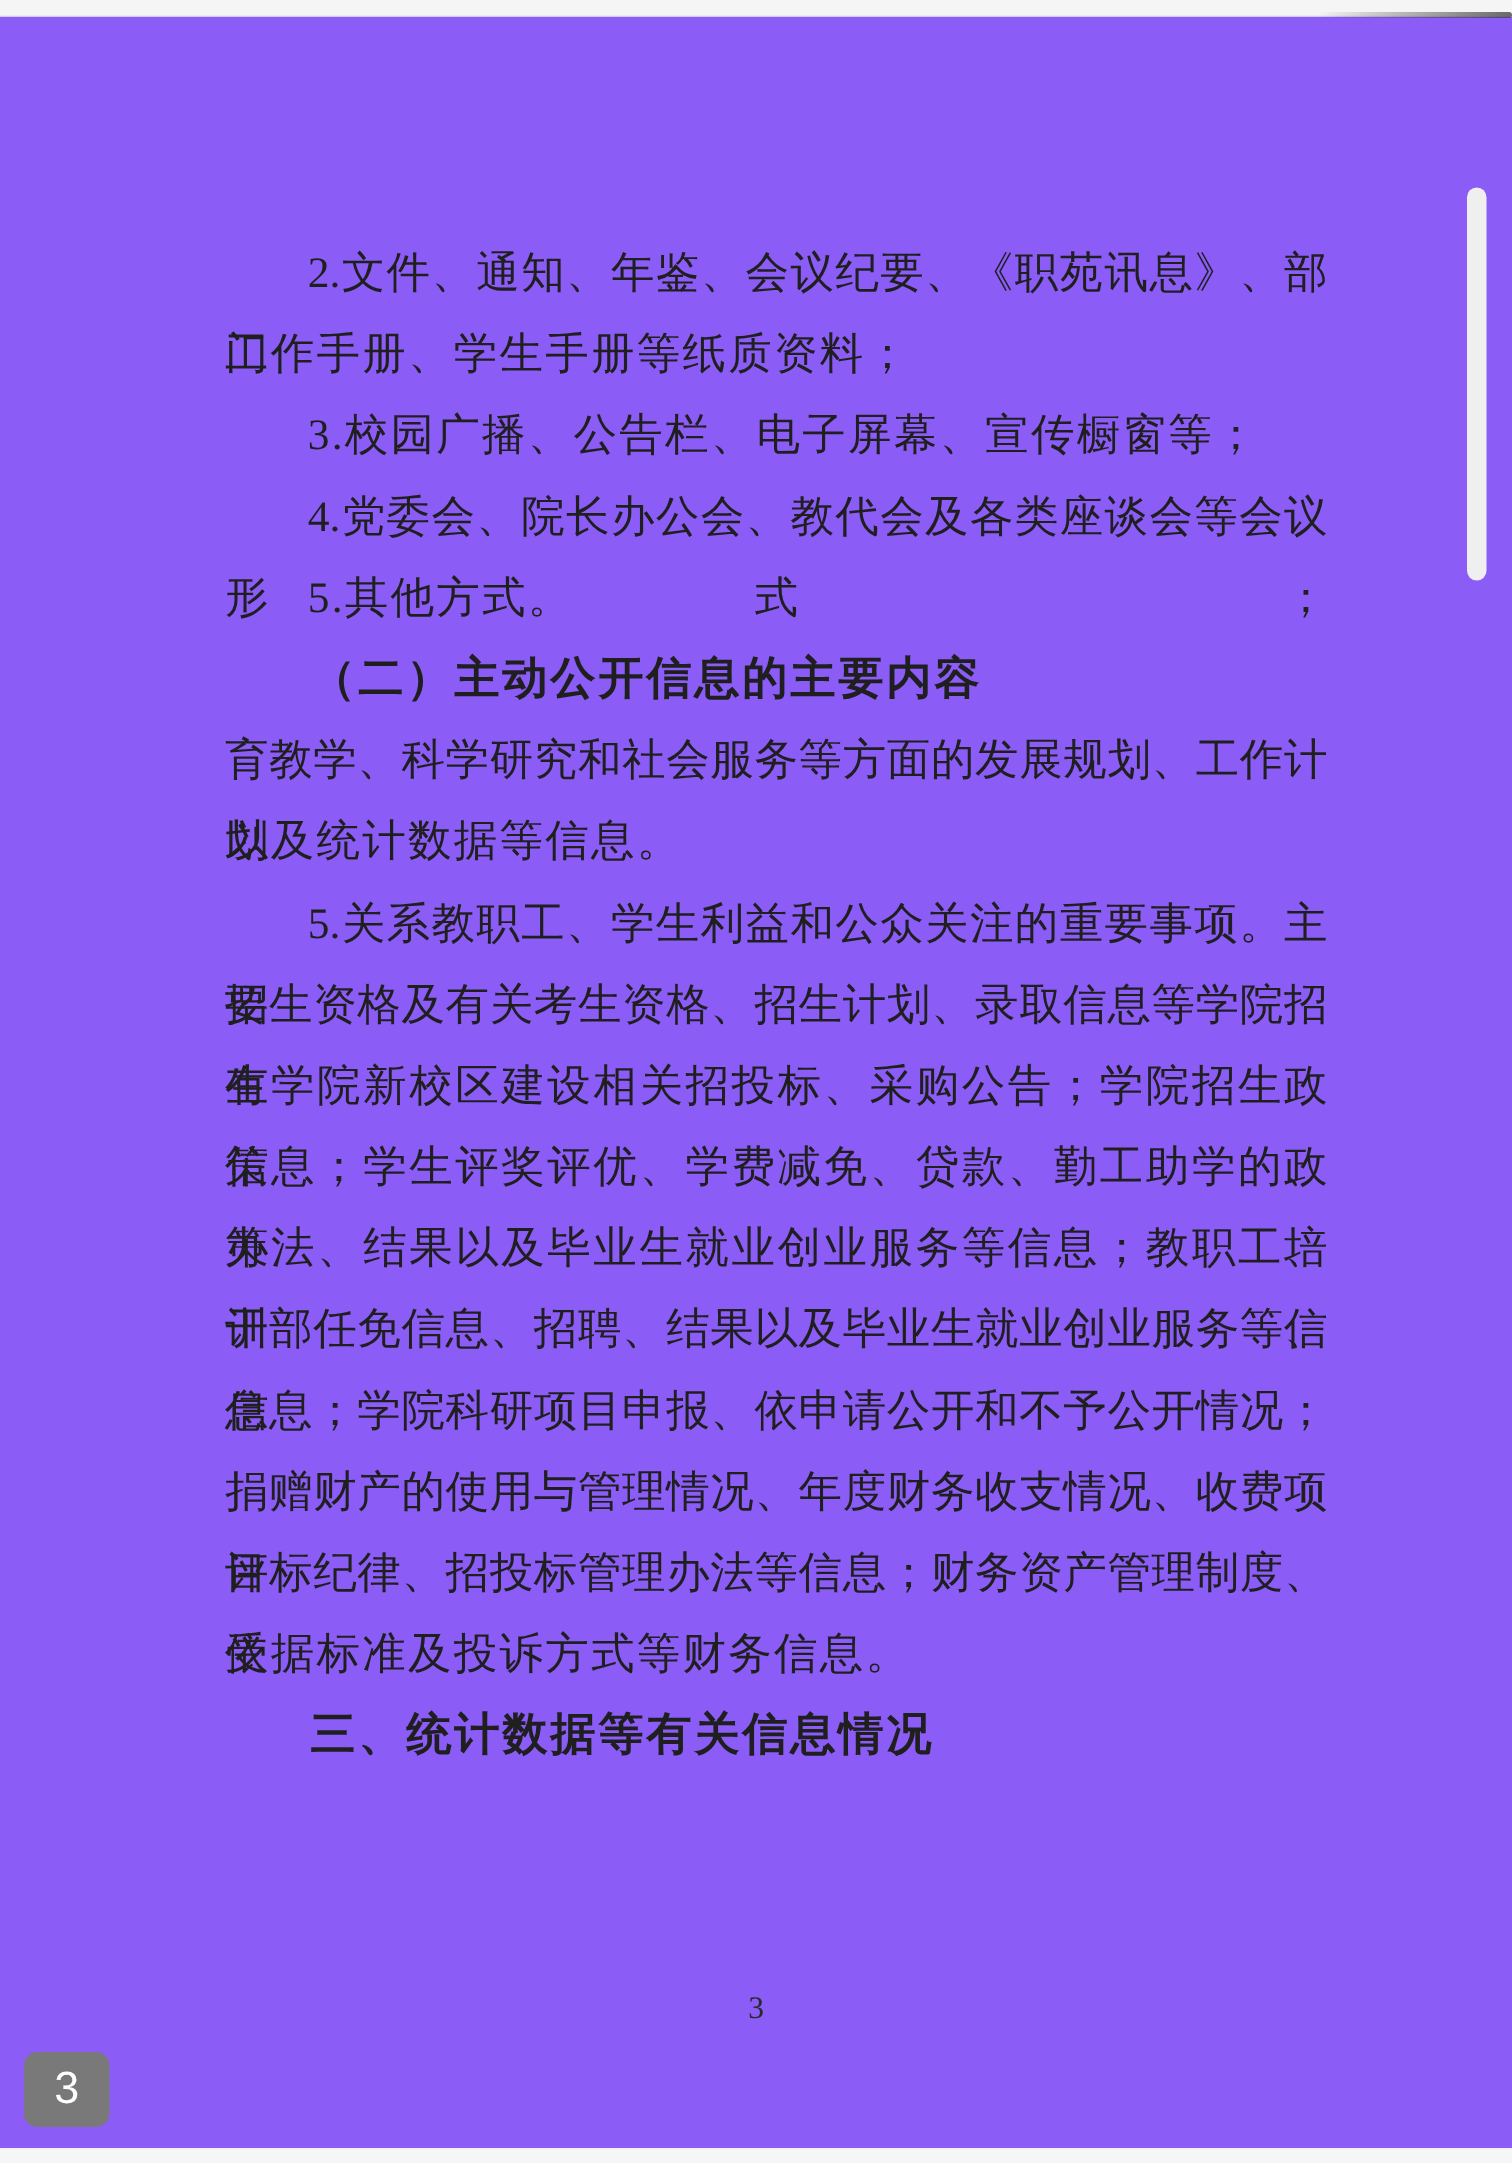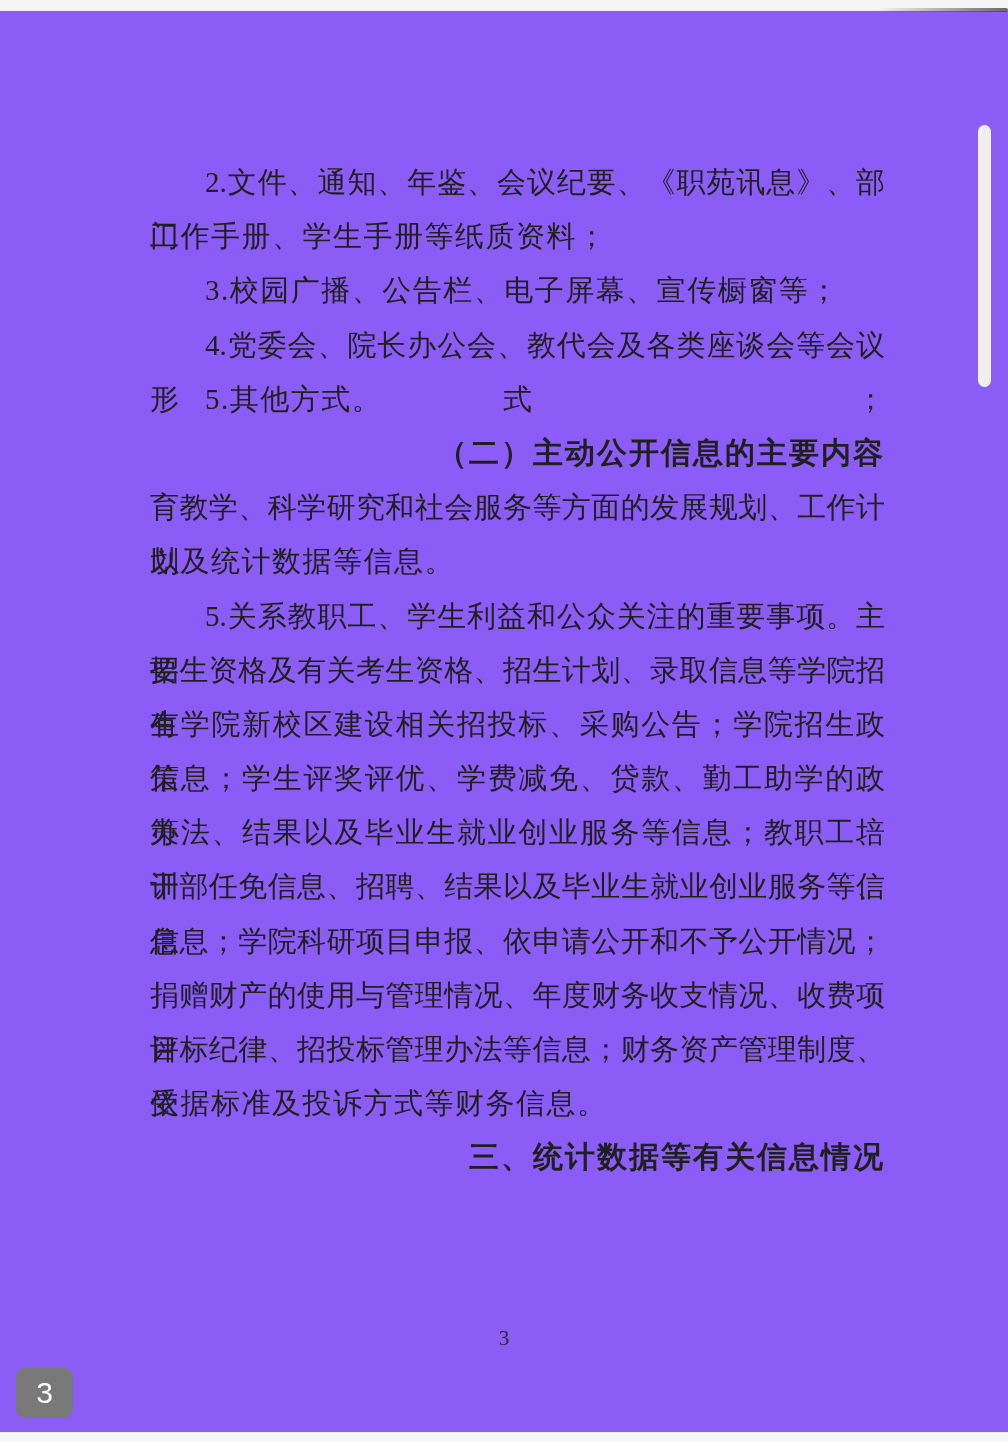--- a/index.html
+++ b/index.html
@@ -48,21 +48,20 @@
     text-justify:inter-character;
     letter-spacing:0;
     white-space:normal;
   }
   .line.indent{ text-indent:1.9em; }
   .line.bold{
     font-weight:700;
     font-family:"Liberation Sans", sans-serif;
     font-size:30px;
     letter-spacing:2px;
-    text-align:right;
   }
   .page-number{
     position:absolute;left:0;top:1326px;width:1008px;
     text-align:center;font-size:21px;color:#2a2a2a;
     font-family:"Liberation Serif", serif;
   }
   .page-badge{
     position:absolute;left:16px;top:1368px;
     width:57px;height:50px;
     background:#797979;border-radius:9px;

